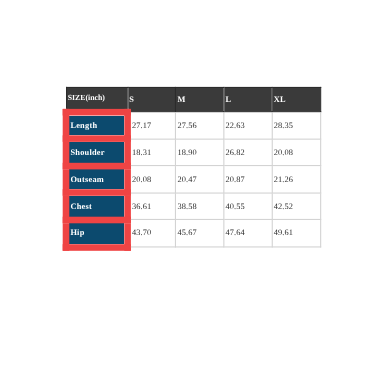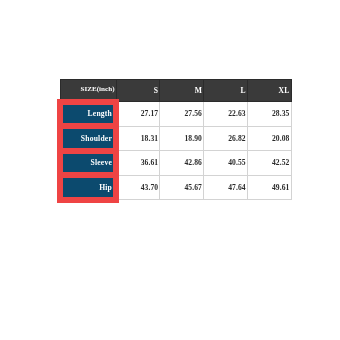--- a/index.html
+++ b/index.html
@@ -30,21 +30,21 @@
   }
 
   table.size-chart col.label-col { width: 56px; }
   table.size-chart col.size-col  { width: 43.75px; }
 
   table.size-chart th,
   table.size-chart td {
     height: 18.6px;
     padding: 0 1px;
     margin: 0;
-    text-align: right;
+    text-align: left;
     vertical-align: middle;
     font-size: 7.6px;
     line-height: 1.05;
     white-space: nowrap;
     overflow: hidden;
   }
 
   
   table.size-chart thead th {
     background: #3a3a3a;
@@ -64,21 +64,21 @@
     color: #ffffff;
     font-weight: bold;
     border: 6px solid #ef4444;
     letter-spacing: 0.2px;
   }
 
   
   table.size-chart tbody td.value-cell {
     background: #ffffff;
     color: #2a2a2a;
-    font-weight: bold;
+    font-weight: normal;
     border: 1px solid #d3d3d3;
     letter-spacing: 0.1px;
   }
 </style>
 </head>
 <body>
 
 <div id="size-chart-wrap">
   <table class="size-chart">
     <colgroup>
@@ -106,23 +106,30 @@
         <td class="value-cell">28.35</td>
       </tr>
       <tr>
         <th class="row-label" scope="row">Shoulder</th>
         <td class="value-cell">18.31</td>
         <td class="value-cell">18.90</td>
         <td class="value-cell">26.82</td>
         <td class="value-cell">20.08</td>
       </tr>
       <tr>
-        <th class="row-label" scope="row">Sleeve</th>
+        <th class="row-label" scope="row">Outseam</th>
+        <td class="value-cell">20.08</td>
+        <td class="value-cell">20.47</td>
+        <td class="value-cell">20.87</td>
+        <td class="value-cell">21.26</td>
+      </tr>
+      <tr>
+        <th class="row-label" scope="row">Chest</th>
         <td class="value-cell">36.61</td>
-        <td class="value-cell">42.86</td>
+        <td class="value-cell">38.58</td>
         <td class="value-cell">40.55</td>
         <td class="value-cell">42.52</td>
       </tr>
       <tr>
         <th class="row-label" scope="row">Hip</th>
         <td class="value-cell">43.70</td>
         <td class="value-cell">45.67</td>
         <td class="value-cell">47.64</td>
         <td class="value-cell">49.61</td>
       </tr>

